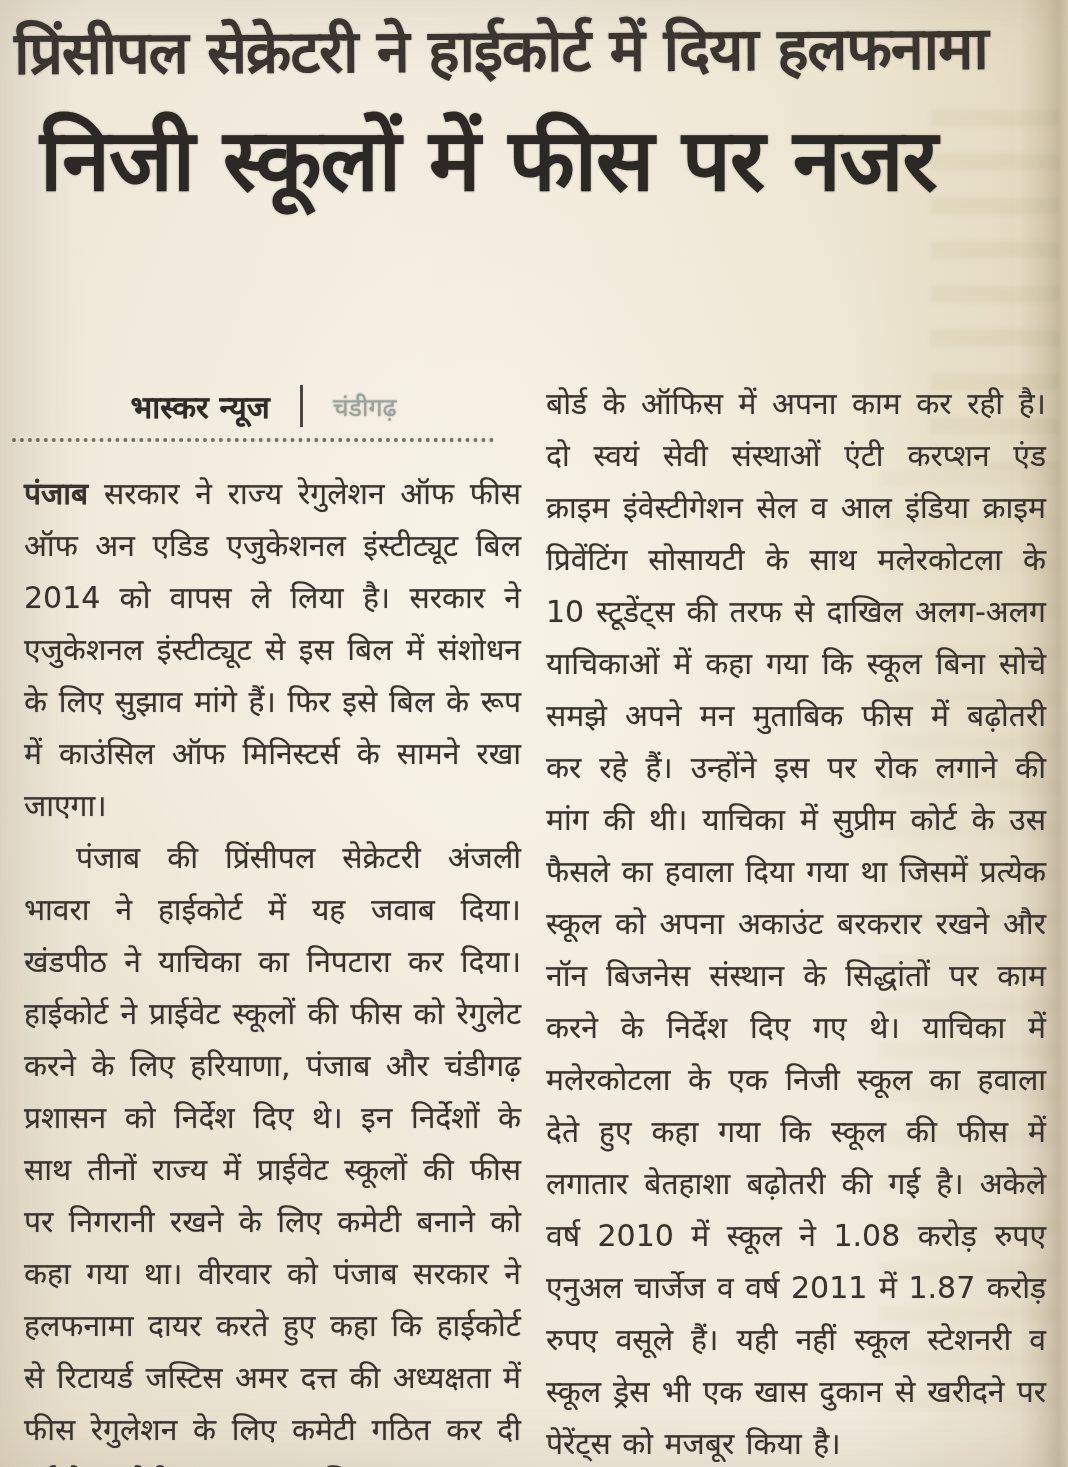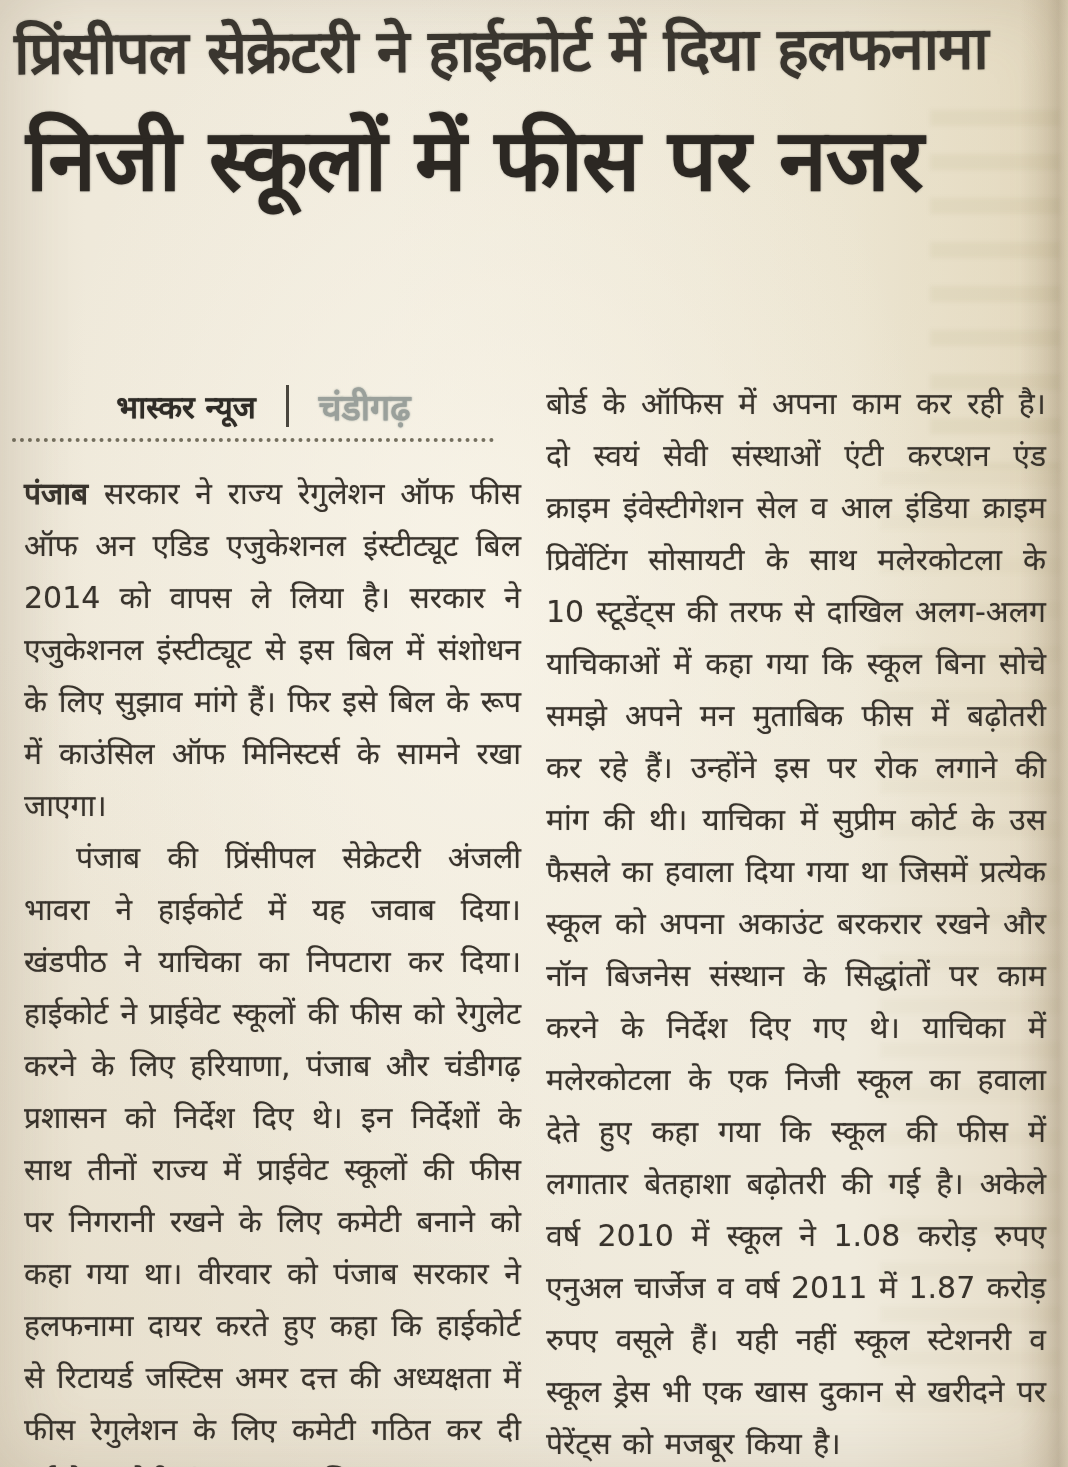--- a/index.html
+++ b/index.html
@@ -35,38 +35,38 @@
   }
 
   .kicker{
     position:absolute; left:14px; top:8px; width:1008px;
     font-size:59px; font-weight:700; color:#3a362f;
     letter-spacing:-1px; white-space:nowrap;
     text-shadow:0 0 2px rgba(58,54,47,0.45);
     transform:rotate(-0.3deg);
   }
   .headline{
-    position:absolute; left:26px; top:96px; width:1000px;
+    position:absolute; left:40px; top:96px; width:1000px;
     font-size:86px; font-weight:700; color:#2c2823;
     line-height:128px; letter-spacing:-1px;
     text-shadow:0 0 2px rgba(44,40,35,0.5);
   }
   .headline .hl2{ display:block; }
 
   .byline{
     position:absolute; left:15px; top:380px; width:497px; height:52px;
     display:flex; align-items:center; justify-content:center; gap:30px;
   }
   .byline .agency{
     font-size:31px; font-weight:700; color:#2f2c27;
     text-shadow:0 0 1px rgba(47,44,39,0.5);
   }
   .byline .divider{ width:3px; height:42px; background:#4a463e; }
   .byline .location{
-    font-size:36px; font-weight:700; color:#9aa09b;
+    font-size:25px; font-weight:400; color:#9aa09b;
     text-shadow:0 0 2px rgba(130,140,135,0.8);
     filter:blur(0.4px);
   }
   .dotted-rule{
     position:absolute; left:12px; top:438px; width:482px; height:0;
     border-top:4px dotted #55503f; opacity:.8;
   }
 
   .bodytext{
     font-size:30px; line-height:52px; color:#38332c;

